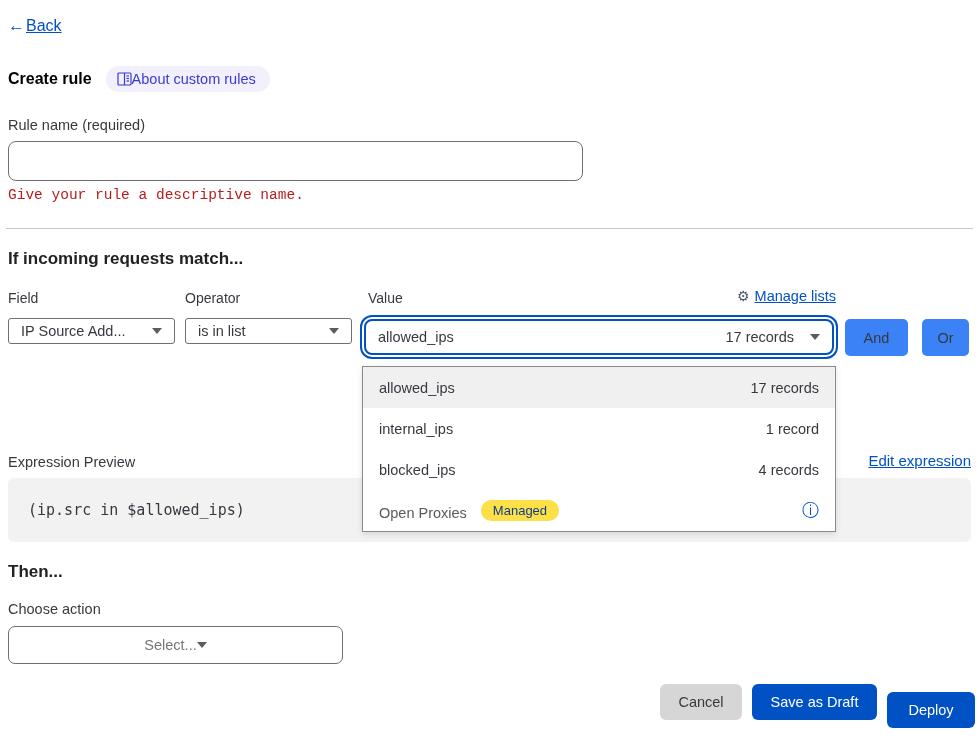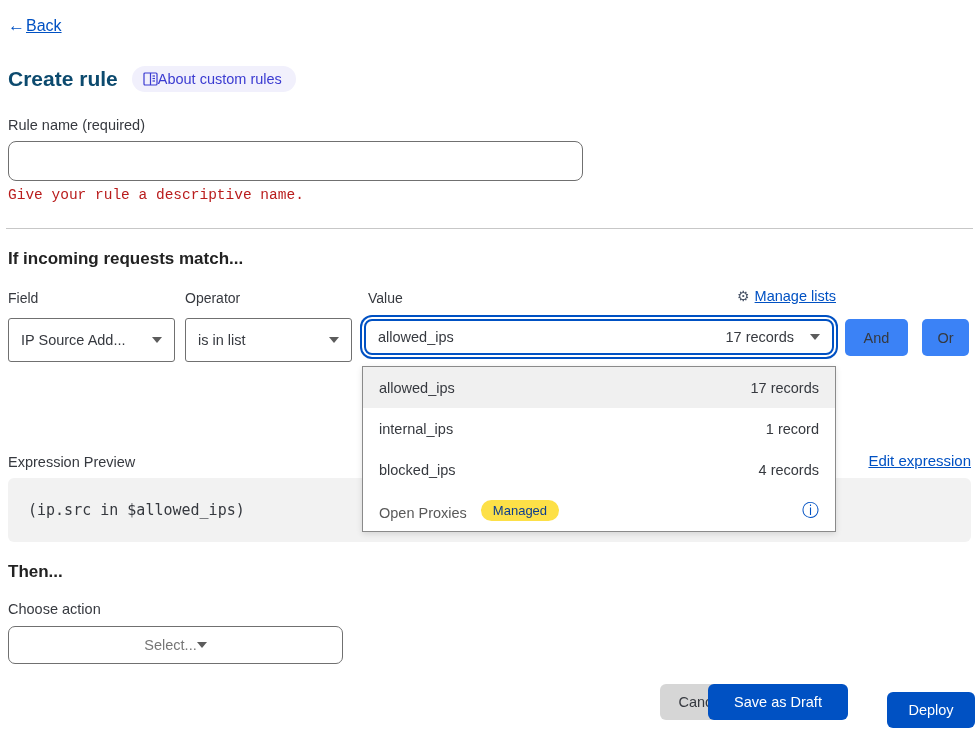--- a/index.html
+++ b/index.html
@@ -23,21 +23,21 @@
     display: flex; align-items: center; gap: 1px;
   }
   .back-link .arrow { text-decoration: none; font-size: 17px; }
   .back-link .back-text { text-decoration: underline; }
 
   
   .title-row {
     position: absolute; left: 8px; top: 66px;
     display: flex; align-items: center; gap: 14px;
   }
-  .page-title { font-size: 21px; font-weight: 700; color: #0c4a6e; }
+  .page-title { font-size: 16px; font-weight: 700; color: #000000; }
   .about-badge {
     display: inline-flex; align-items: center; gap: 0;
     background: #f1f0fc; color: #3b3bd1;
     border-radius: 14px; padding: 5px 14px 5px 11px;
     font-size: 14.5px; cursor: pointer;
   }
   .about-badge svg { display: block; }
 
   
   .rule-name-label { position: absolute; left: 8px; top: 117px; font-size: 14.5px; color: #36393f; }
@@ -65,21 +65,21 @@
 
   .manage-lists {
     position: absolute; top: 288px; left: 725px; width: 111px;
     display: flex; align-items: center; justify-content: flex-end; gap: 5px;
     font-size: 14.5px; color: #0051c3; cursor: pointer;
   }
   .manage-lists .gear { color: #4a5568; font-size: 14px; line-height: 1; }
   .manage-lists .link-text { text-decoration: underline; }
 
   .select-box {
-    position: absolute; top: 318px; height: 44px;
+    position: absolute; top: 318px; height: 26px;
     border: 1px solid #707070; border-radius: 3px; background: #fff;
     display: flex; align-items: center; justify-content: space-between;
     padding: 0 12px; font-size: 14.5px; color: #36393f; cursor: pointer;
   }
   .field-select { left: 8px; width: 167px; }
   .operator-select { left: 185px; width: 167px; }
 
   .value-select {
     position: absolute; left: 364px; top: 319px; width: 470px; height: 36px;
     border: 2px solid #0051c3; border-radius: 8px; background: #fff;
@@ -153,21 +153,21 @@
   .placeholder { color: #767676; }
 
   
   .footer-btn {
     position: absolute; top: 684px; height: 36px;
     border: none; border-radius: 6px; font-size: 14.5px;
     font-family: "Liberation Sans", sans-serif; cursor: pointer;
   }
   .cancel-btn { left: 660px; width: 82px; background: #d6d6d6; color: #36393f; }
   .blue-btn { background: #0051c3; color: #ffffff; }
-  .save-draft-btn { left: 708px; width: 140px; }
+  .save-draft-btn { left: 752px; width: 125px; }
   .deploy-btn { left: 887px; width: 88px; margin-top: 8px; }
 </style>
 </head>
 <body>
 
 <div class="canvas">
 
   <a class="back-link">
     <span class="arrow">←</span>
     <span class="back-text">Back</span>

